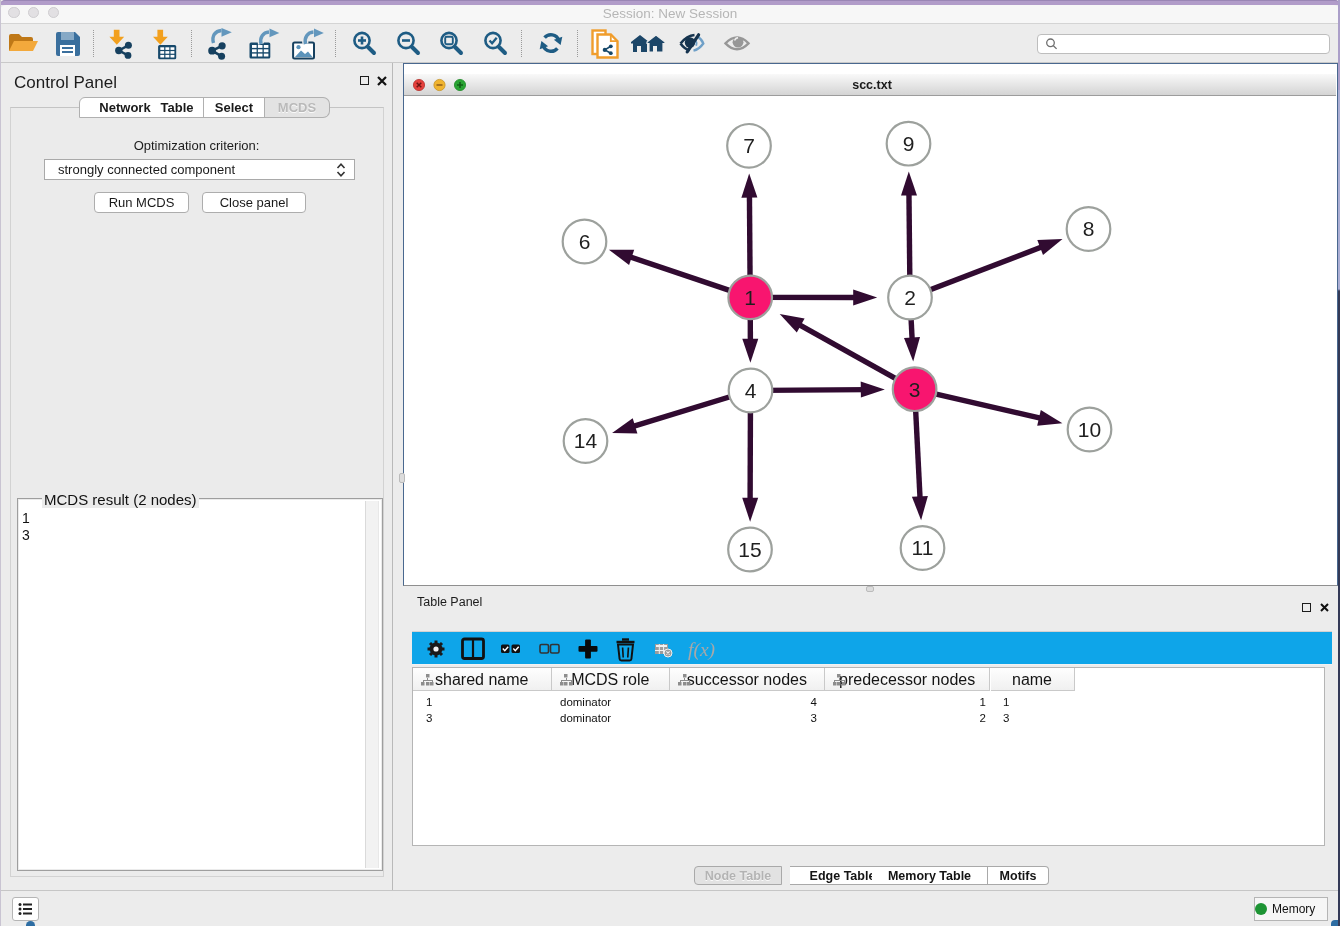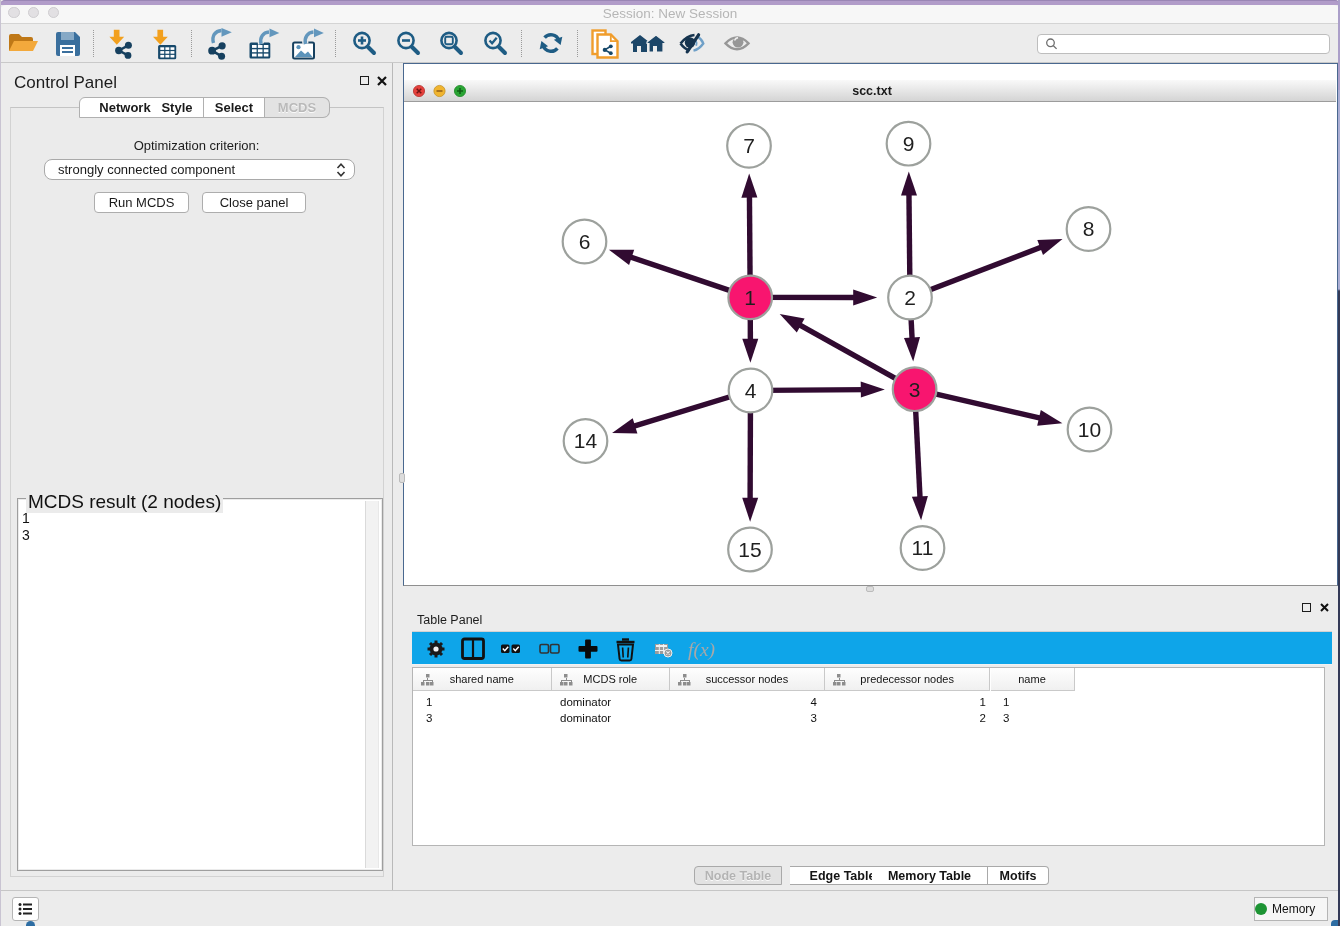--- a/index.html
+++ b/index.html
@@ -13,39 +13,39 @@
 #toolbar{left:0;top:24px;width:1340px;height:39px;background:#ececec;border-bottom:1px solid #c9c9c9}
 .tsep{position:absolute;top:30px;height:27px;width:0;border-left:1px dotted #9a9a9a}
 #search{left:1036.5px;top:34px;width:293px;height:20px;background:#fff;border:1px solid #bdbdbd;border-radius:4px}
 
 #cpanel{left:0;top:63px;width:393px;height:827px;background:#ececec;border-right:1px solid #b9b9b9}
 #cptitle{left:14px;top:73px;font-size:17px;color:#1c1c1c}
 .sqicon{width:9px;height:9px;border:1.6px solid #1c1c1c;position:absolute}
 #cpbox{left:10px;top:107px;width:374px;height:770px;background:#ebebeb;border:1px solid #d2d2d2;border-top:1px solid #c4c4c4}
 .tab{position:absolute;top:97px;height:21px;background:#fff;border:1px solid #b0b0b0;font-size:13px;font-weight:bold;color:#1a1a1a;text-align:center;line-height:20px}
 #optlabel{left:0;top:138px;width:393px;text-align:center;font-size:13px;color:#1c1c1c}
-#dropdown{left:44px;top:159px;width:311px;height:21px;background:#fff;border:1px solid #a9a9a9;border-radius:8px;font-size:13px;color:#1a1a1a;line-height:19px;padding-left:13px}
+#dropdown{left:44px;top:159px;width:311px;height:21px;background:#fff;border:1px solid #a9a9a9;border-radius:0;font-size:13px;color:#1a1a1a;line-height:19px;padding-left:13px}
 .btn{position:absolute;top:192px;height:21px;background:#fff;border:1px solid #adadad;border-radius:4px;font-size:13px;color:#1a1a1a;text-align:center;line-height:19px}
 #fieldset{left:17px;top:498px;width:366px;height:373px;border:1px solid #9e9e9e}
-#fslegend{left:26px;top:491px;font-size:19px;color:#111;background:#ebebeb;padding:0 2px}
+#fslegend{left:42px;top:491px;font-size:15px;color:#111;background:#ebebeb;padding:0 2px}
 #fsinner{left:19px;top:500px;width:362px;height:369px;background:#fff}
 #fsscroll{left:365px;top:501px;width:14px;height:367px;background:#f2f2f2;border-left:1px solid #dadada;border-right:1px solid #e8e8e8}
 #fstext{left:22px;top:510px;font-size:14px;color:#111;line-height:16.5px}
 
 #netwin{left:403px;top:63px;width:934.5px;height:523px;border:1.5px solid #49688f;border-bottom:1px solid #8f8f8f;background:#fff}
-#nettitle{left:0;top:16px;width:931.5px;height:22px;background:linear-gradient(#f9f9f9,#d4d4d4);border-bottom:1px solid #9c9c9c}
+#nettitle{left:0;top:10px;width:931.5px;height:22px;background:linear-gradient(#f9f9f9,#d4d4d4);border-bottom:1px solid #9c9c9c}
 #netname{position:absolute;left:0;top:4px;padding-left:10px;width:926px;text-align:center;font-size:12.5px;font-weight:bold;color:#1a1a1a}
 #vsplit-handle{left:399px;top:473px;width:6px;height:10px;background:#dcdcdc;border:1px solid #bbb;border-radius:2px}
 #hsplit-handle{left:866px;top:586px;width:8px;height:6px;background:#dcdcdc;border:1px solid #bbb;border-radius:2px}
 
 #tpanel{left:404px;top:593px;width:936px;height:297px;background:#ececec}
-#tptitle{left:13px;top:20px;font-size:12.5px;color:#1c1c1c;position:absolute}
+#tptitle{left:13px;top:2px;font-size:12.5px;color:#1c1c1c;position:absolute}
 #ttoolbar{left:8px;top:38px;width:920px;height:34px;background:#0ea5e9;border-top:1px solid #d2d2d2;border-bottom:1px solid #f2f2f2;position:absolute}
 #tablebox{left:8px;top:74px;width:913px;height:179px;background:#fff;border:1px solid #b5b5b5;position:absolute}
-.thcell{position:absolute;top:0;height:23px;background:linear-gradient(#fefefe,#f0f0f0);border-right:1px solid #c9c9c9;border-bottom:1px solid #c9c9c9;font-size:11px;color:#141414;text-align:center;line-height:23px}
+.thcell{position:absolute;top:0;height:23px;background:linear-gradient(#fefefe,#f0f0f0);border-right:1px solid #c9c9c9;border-bottom:1px solid #c9c9c9;font-size:16px;color:#141414;text-align:center;line-height:23px}
 .trow{position:absolute;font-size:11.5px;color:#111;height:16px;line-height:16px}
 .btab{position:absolute;top:273px;height:19px;background:#fff;border:1px solid #a9a9a9;font-size:12.5px;font-weight:bold;color:#141414;text-align:center;line-height:18px}
 
 #statusbar{left:0;top:890px;width:1340px;height:36px;background:#ececec;border-top:1px solid #c6c6c6}
 .sorti{position:absolute;left:8px;top:6px;width:13px;height:12px;background:
   linear-gradient(#8d8d8d,#8d8d8d) 4.5px 0/3.5px 3.5px no-repeat,
   linear-gradient(#8d8d8d,#8d8d8d) 6px 3.5px/1px 2.5px no-repeat,
   linear-gradient(#8d8d8d,#8d8d8d) 1.5px 6px/10px 1px no-repeat,
   linear-gradient(#8d8d8d,#8d8d8d) 1.5px 6px/1px 2px no-repeat,
   linear-gradient(#8d8d8d,#8d8d8d) 11px 6px/1px 2px no-repeat,
@@ -212,21 +212,21 @@
 <div class="abs" style="left:1331px;top:920px;width:9px;height:6px;background:#2d6da3;border-radius:4px 0 0 0;z-index:6"></div>
 
 <div class="abs" id="cpanel"></div>
 <div class="abs" id="cptitle">Control Panel</div>
 <div class="sqicon" style="left:360px;top:76px"></div>
 <svg class="abs" style="left:376px;top:75px" width="12" height="12">
     <path d="M2 2 L10 10 M10 2 L2 10" stroke="#111" stroke-width="2.2"></path>
   </svg>
 <div class="abs" id="cpbox"></div>
 <div class="tab" style="left:79px;width:92px;border-radius:6px 0 0 0">Network</div>
-<div class="tab" style="left:151px;width:53px;border-left:none">Style</div>
+<div class="tab" style="left:151px;width:53px;border-left:none">Table</div>
 <div class="tab" style="left:204px;width:61px;border-left:none">Select</div>
 <div class="tab" style="left:265px;width:65px;border-left:none;border-radius:0 7px 7px 0;background:#e3e3e3;color:#b9b9b9;text-shadow:0 1px 0 #fafafa">MCDS</div>
 <div class="abs" id="optlabel">Optimization criterion:</div>
 <div class="abs" id="dropdown">strongly connected component
   <svg width="10" height="14" style="position:absolute;right:8px;top:3px" viewBox="0 0 10 14">
       <path d="M1.5 5 L5 1.2 L8.5 5" fill="none" stroke="#333" stroke-width="1.6"></path>
       <path d="M1.5 9 L5 12.8 L8.5 9" fill="none" stroke="#333" stroke-width="1.6"></path>
     </svg>
 </div>
 <div class="btn" style="left:94px;width:95px">Run MCDS</div>

